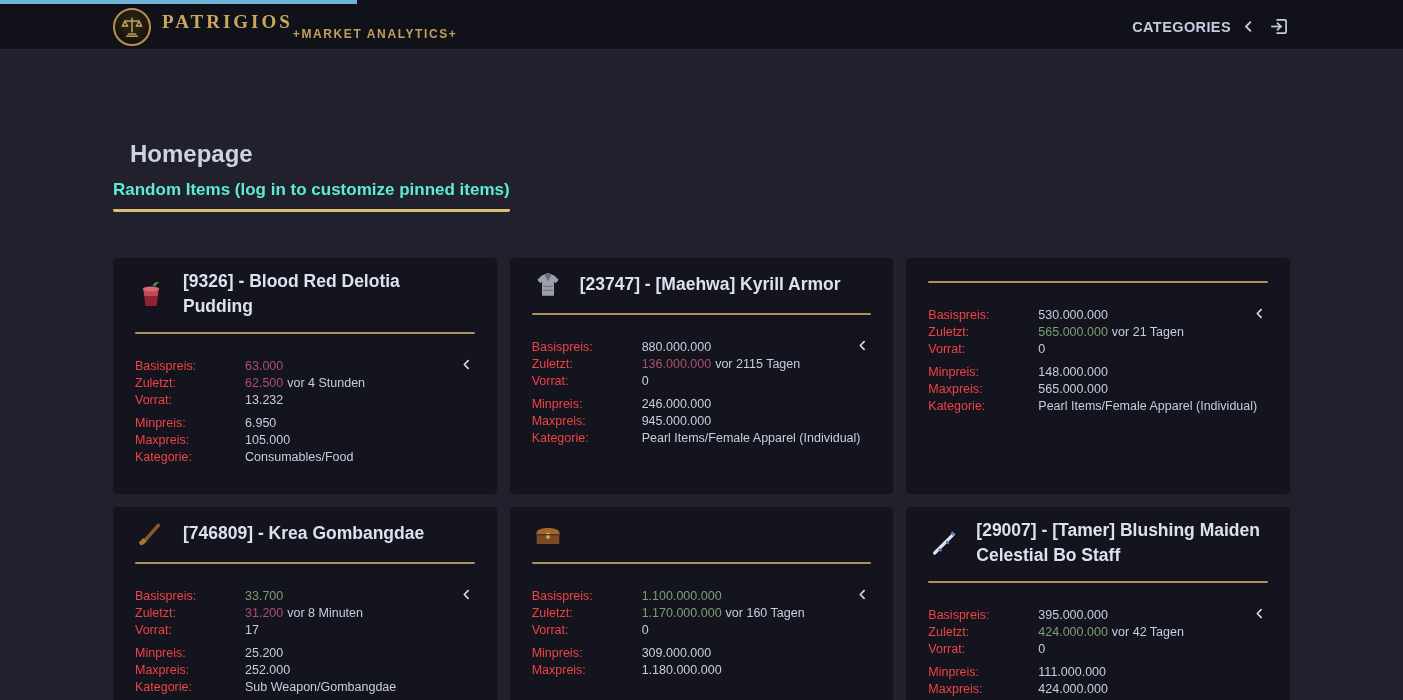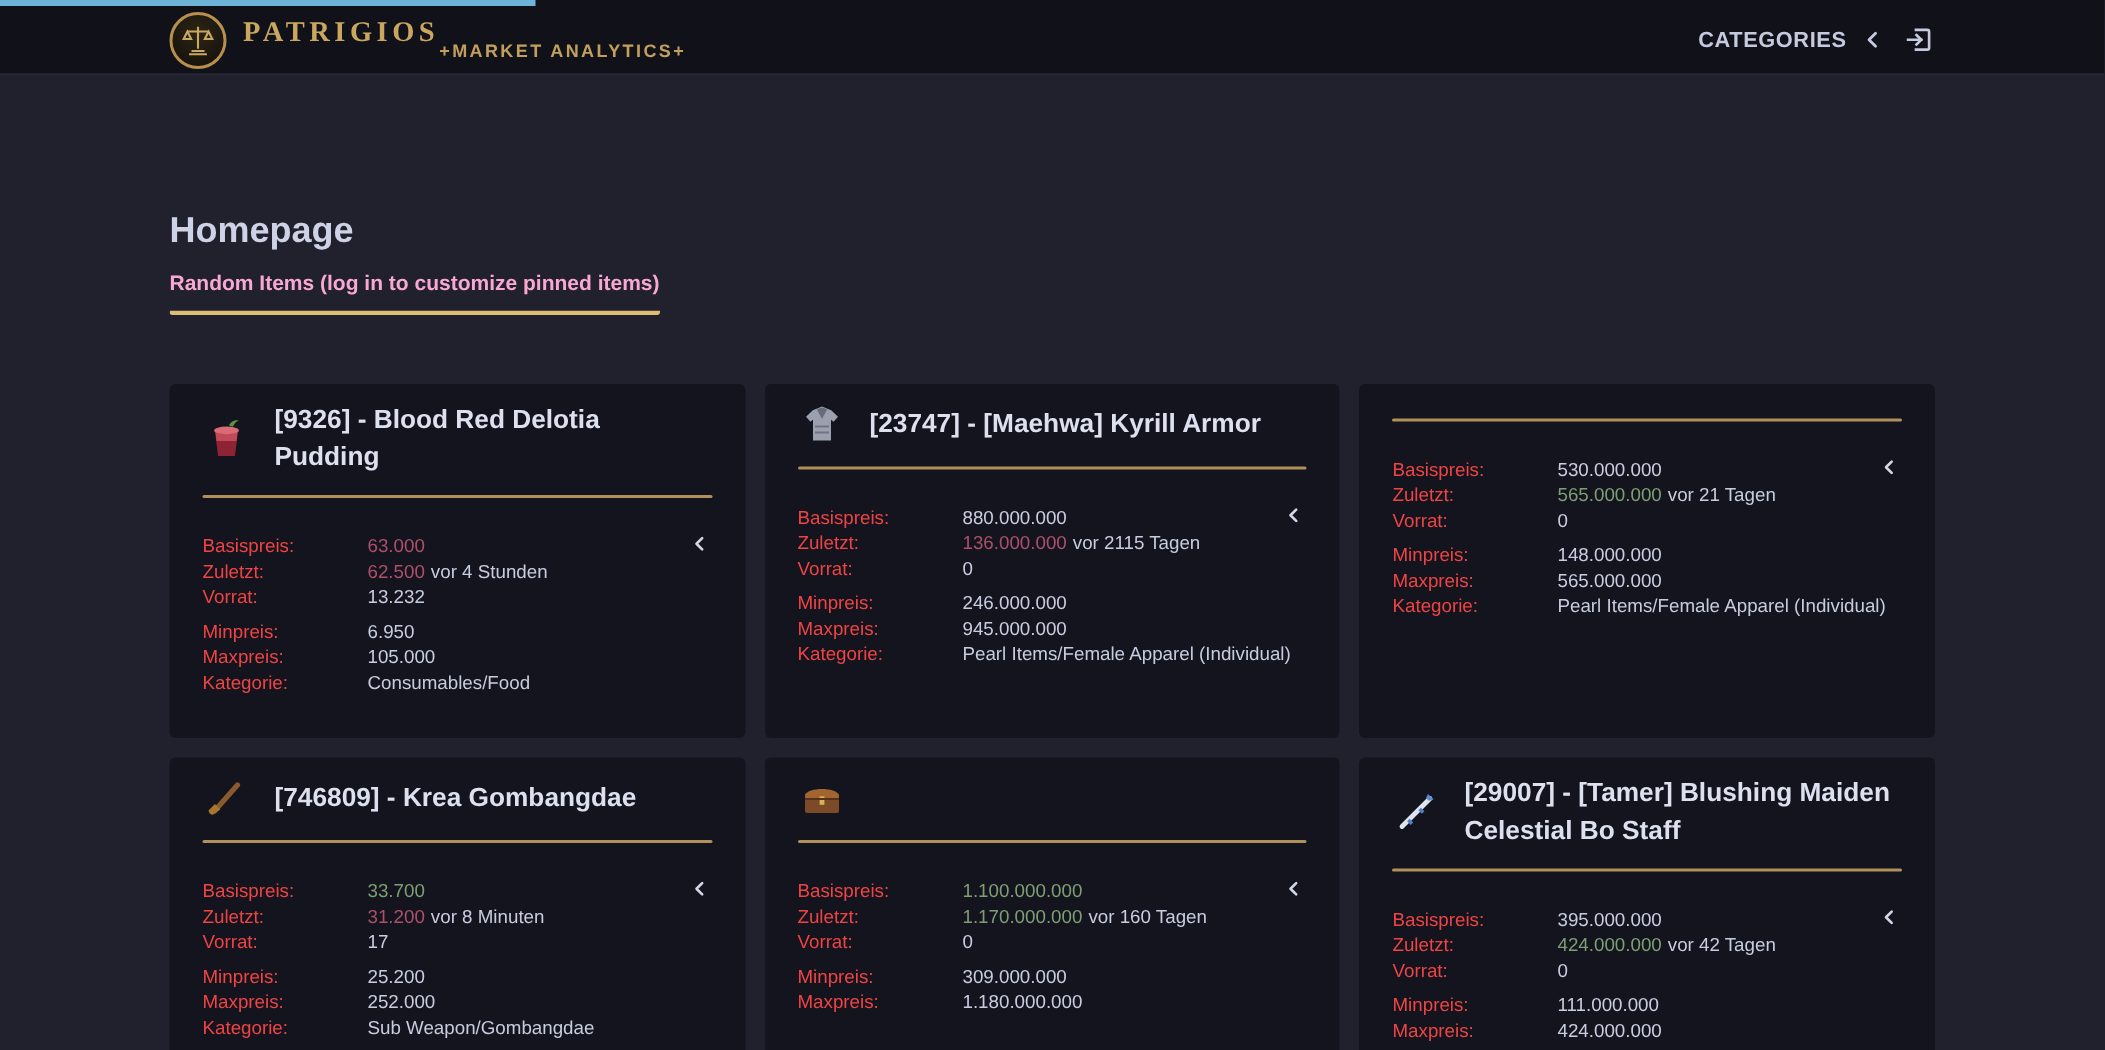--- a/index.html
+++ b/index.html
@@ -31,23 +31,23 @@
     font-size: 19px; letter-spacing: 3px; color: #c9a75f;
   }
   .brand-subtitle { font-size: 12px; letter-spacing: 1.6px; color: #c2a05c; font-weight: bold; margin-top: 16px; }
   .header-right { margin-left: auto; display: flex; align-items: center; gap: 13px; }
   .categories { display: flex; align-items: center; gap: 10px; cursor: pointer; color: #c6cade; }
   .categories-label { font-size: 14.5px; font-weight: bold; letter-spacing: 0.4px; }
   .hdr-icon svg { display: block; }
 
   
   main { padding: 90px 113px 0 113px; }
-  .page-title { color: #ced2e6; font-size: 24px; font-weight: bold; margin-bottom: 12px; }
+  .page-title { color: #ced2e6; font-size: 24px; font-weight: bold; margin-bottom: 12px; margin-left: 17px; }
   .page-subtitle-wrap { display: inline-block; padding-bottom: 9px; border-bottom: 3px solid #ddbd72; border-radius: 2px; }
-  .page-subtitle { color: #f9a8d4; font-size: 14px; font-weight: bold; }
+  .page-subtitle { color: #5eead4; font-size: 17px; font-weight: bold; }
 
   .cards-grid {
     margin-top: 46px;
     display: grid; grid-template-columns: repeat(3, 1fr); gap: 13px;
   }
   .card {
     background: #13141e; border-radius: 4px;
     padding: 11px 22px 18px 22px;
     min-height: 236px; cursor: pointer; position: relative;
   }

